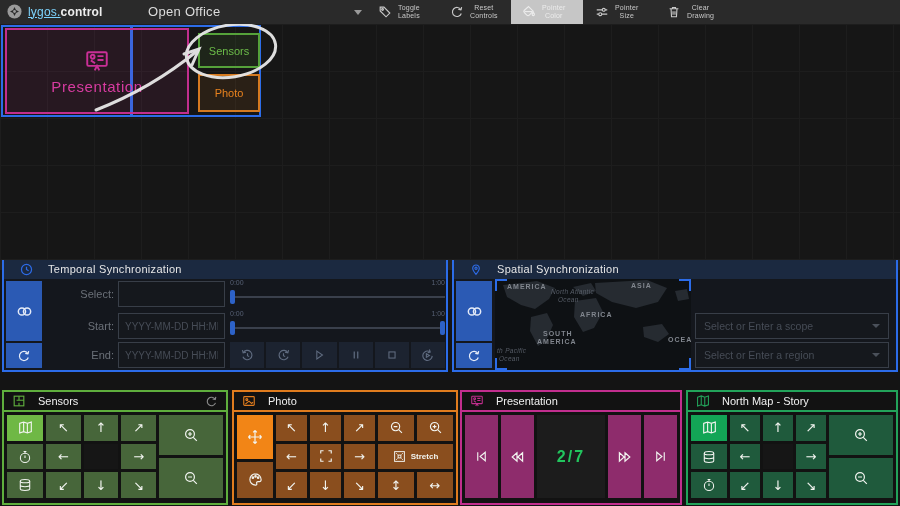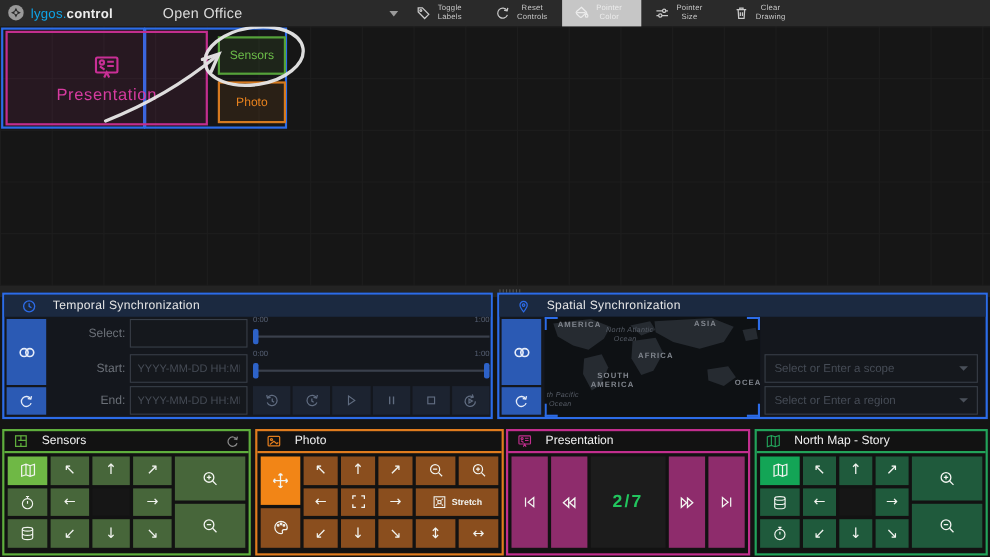--- a/index.html
+++ b/index.html
@@ -8,21 +8,21 @@
     position:relative; width:900px; height:506px; overflow:hidden;
     background:#141414; font-family:"Liberation Sans", sans-serif;
     -webkit-font-smoothing:antialiased;
   }
   svg { display:block; }
 
   
   #topbar { position:absolute; left:0; top:0; width:900px; height:24px; background:#2a2a2a; z-index:30; }
   #logo { position:absolute; left:7px; top:4px; display:flex; align-items:center; gap:6px; }
   #logo .logo-txt { font-size:12px; letter-spacing:.2px; }
-  #logo .lp { color:#0ea5e9; } #logo .ls { color:#ededed; font-weight:bold; }
+  #logo .lp { color:#7dd3fc;text-decoration:underline; } #logo .ls { color:#ededed; font-weight:bold; }
   #scene { position:absolute; left:148px; top:4px; font-size:13px; color:#dcdcdc; letter-spacing:.3px; }
   #scene-caret { position:absolute; left:354px; top:10px; width:0; height:0;
     border-left:4px solid transparent; border-right:4px solid transparent; border-top:5px solid #9a9a9a; }
   .tb-btn { position:absolute; top:0; height:24px; display:flex; align-items:center; gap:6px; color:#c9c9c9; }
   .tb-lab { font-size:7px; line-height:8px; letter-spacing:.2px; }
   .tb-btn svg { flex:0 0 auto; }
   #btn-toggle-labels { left:378px; }
   #btn-reset-controls { left:450px; }
   #btn-pointer-color { left:511px; width:72px; background:#c6c6c6; color:#ececec; padding-left:11px; }
   #btn-pointer-size { left:595px; }
@@ -46,21 +46,21 @@
   #box-photo { left:198px; top:50px; width:62px; height:38px;
     border:2px solid #d57a20; background:rgba(224,124,30,.10); color:#e8821e; font-size:11px; }
   #drawing { position:absolute; left:0; top:0; width:900px; height:236px; pointer-events:none; }
 
   
   #divider { position:absolute; left:0; top:260px; width:900px; height:10px; background:#232323; }
   #divider-handle { position:absolute; left:454px; top:3px; display:flex; gap:2px; }
   #divider-handle i { width:1px; height:4px; background:#555; }
 
   
-  .panel { position:absolute; top:266px; height:115px; border:2px solid #2c6ce8; background:#14171d; }
+  .panel { position:absolute; top:257px; height:115px; border:2px solid #2c6ce8; background:#14171d; }
   #panel-temporal { left:2px; width:446px; }
   #panel-spatial { left:452px; width:446px; }
   .panel-header { height:20px; background:#1b2940; display:flex; align-items:center; gap:15px;
     padding-left:16px; color:#e6e6e6; font-size:11px; letter-spacing:.3px; }
   .panel-body { position:relative; height:91px; }
   .sync-btn { position:absolute; left:2px; width:36px; background:#2b5ab4; color:#e6ecf8;
     display:flex; align-items:center; justify-content:center; border:none; cursor:pointer; }
   .sync-link { top:2px; height:60px; }
   .sync-reset { top:64px; height:25px; }
 

